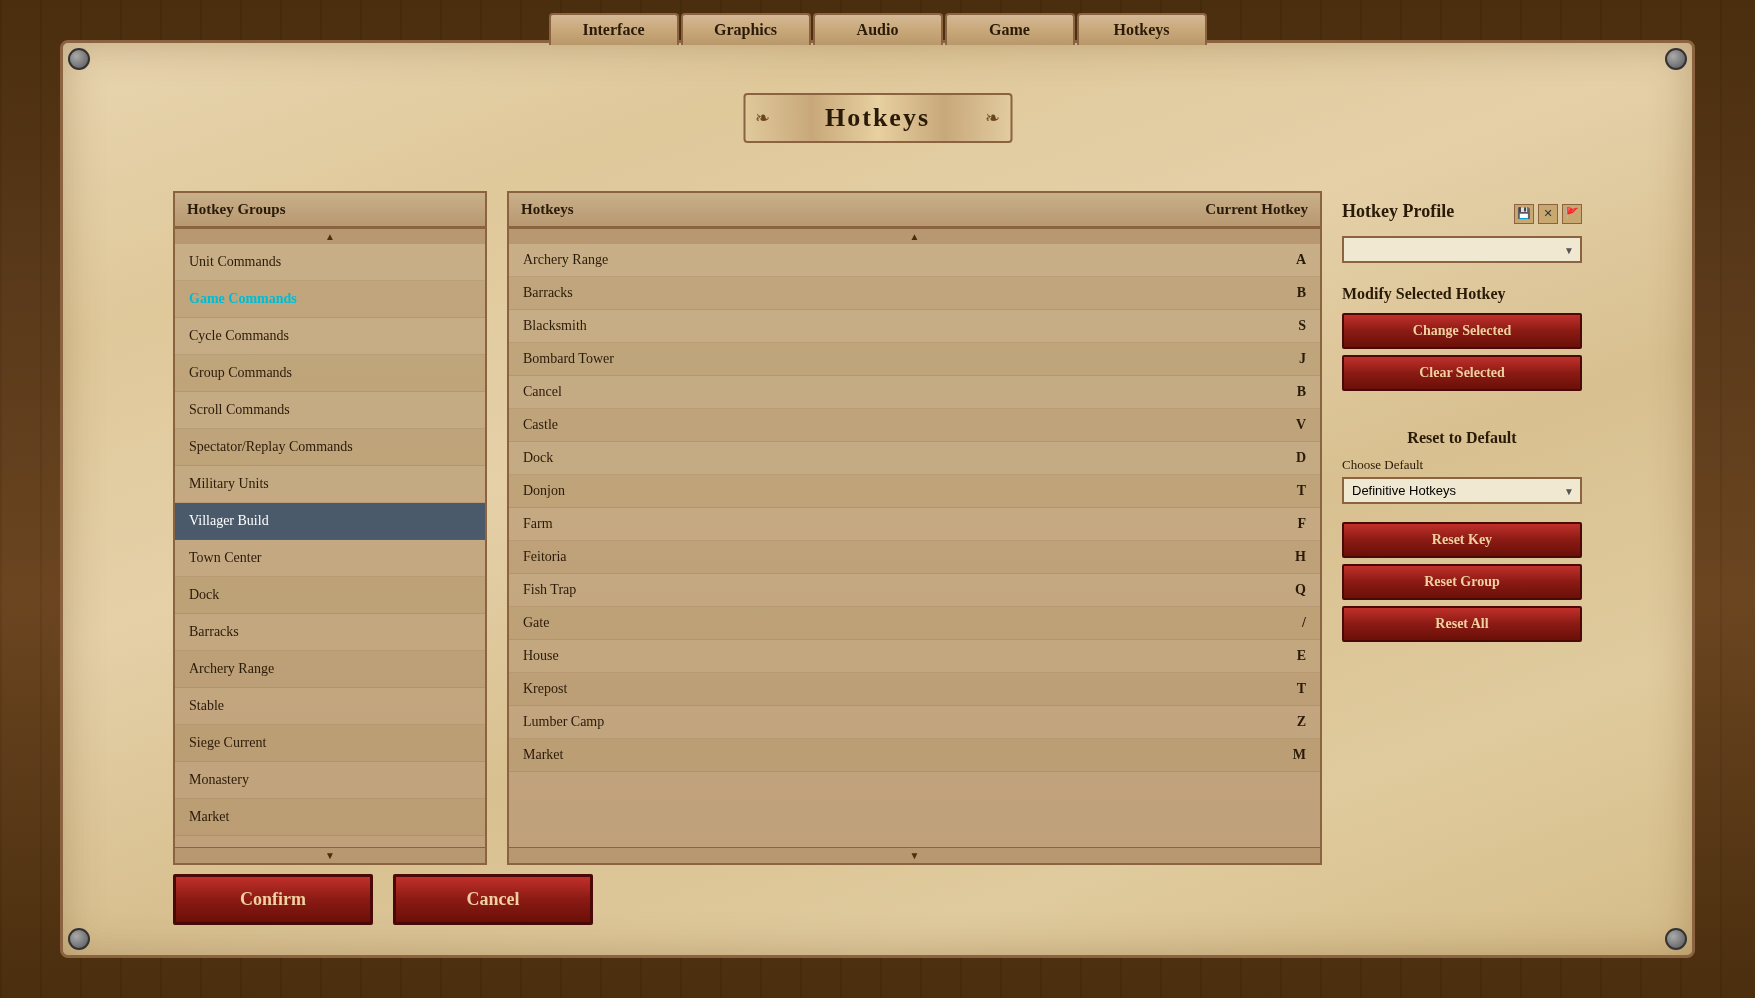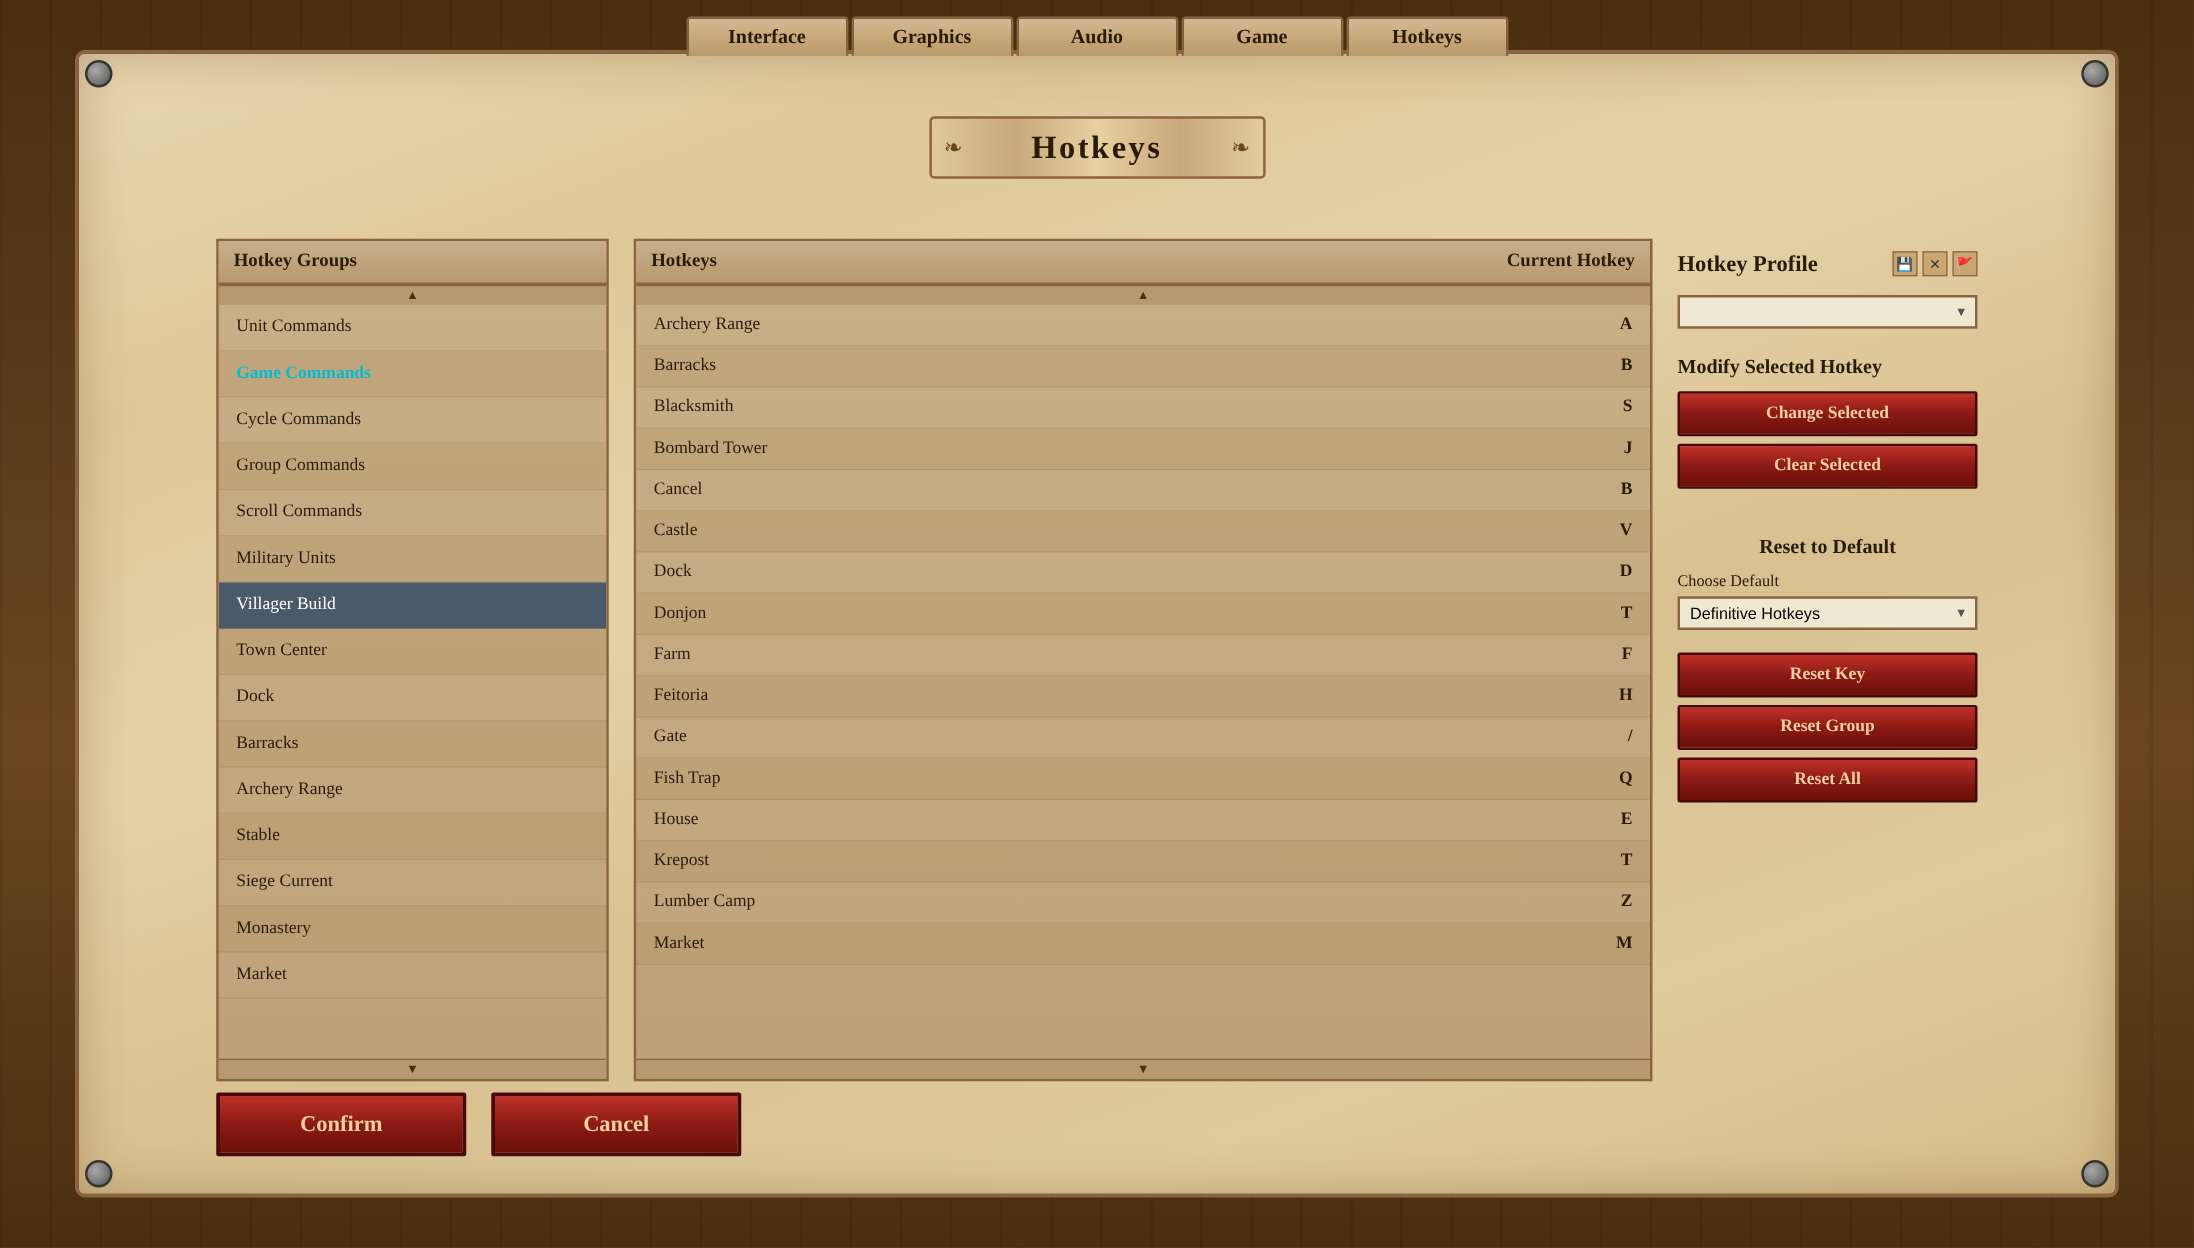--- a/index.html
+++ b/index.html
@@ -420,21 +420,21 @@
       align-items: center;
       justify-content: center;
       cursor: pointer;
       font-size: 10px;
       color: #4a2e0e;
     }
 
     .profile-header-row {
       display: flex;
       justify-content: space-between;
-      align-items: flex-start;
+      align-items: center;
       margin-bottom: 6px;
     }
   </style>
 </head>
 <body>
 
 <div class="bg-wood"></div>
 
 <div class="screw screw-tl"></div>
 <div class="screw screw-tr"></div>
@@ -461,20 +461,21 @@
 
     <div class="left-panel">
       <div class="panel-header">Hotkey Groups</div>
       <div class="scroll-arrow">▲</div>
       <div class="panel-scroll">
         <div class="group-item">Unit Commands</div>
         <div class="group-item highlighted">Game Commands</div>
         <div class="group-item">Cycle Commands</div>
         <div class="group-item">Group Commands</div>
         <div class="group-item">Scroll Commands</div>
+        <div class="group-item">Spectator/Replay Commands</div>
         <div class="group-item">Military Units</div>
         <div class="group-item active">Villager Build</div>
         <div class="group-item">Town Center</div>
         <div class="group-item">Dock</div>
         <div class="group-item">Barracks</div>
         <div class="group-item">Archery Range</div>
         <div class="group-item">Stable</div>
         <div class="group-item">Siege Current</div>
         <div class="group-item">Monastery</div>
         <div class="group-item">Market</div>
@@ -523,26 +524,26 @@
         </div>
         <div class="hotkey-row">
           <span>Farm</span>
           <span class="hotkey-key">F</span>
         </div>
         <div class="hotkey-row">
           <span>Feitoria</span>
           <span class="hotkey-key">H</span>
         </div>
         <div class="hotkey-row">
+          <span>Fish Trap</span>
+          <span class="hotkey-key">Q</span>
+        </div>
+        <div class="hotkey-row">
           <span>Gate</span>
           <span class="hotkey-key">/</span>
-        </div>
-        <div class="hotkey-row">
-          <span>Fish Trap</span>
-          <span class="hotkey-key">Q</span>
         </div>
         <div class="hotkey-row">
           <span>House</span>
           <span class="hotkey-key">E</span>
         </div>
         <div class="hotkey-row">
           <span>Krepost</span>
           <span class="hotkey-key">T</span>
         </div>
         <div class="hotkey-row">

